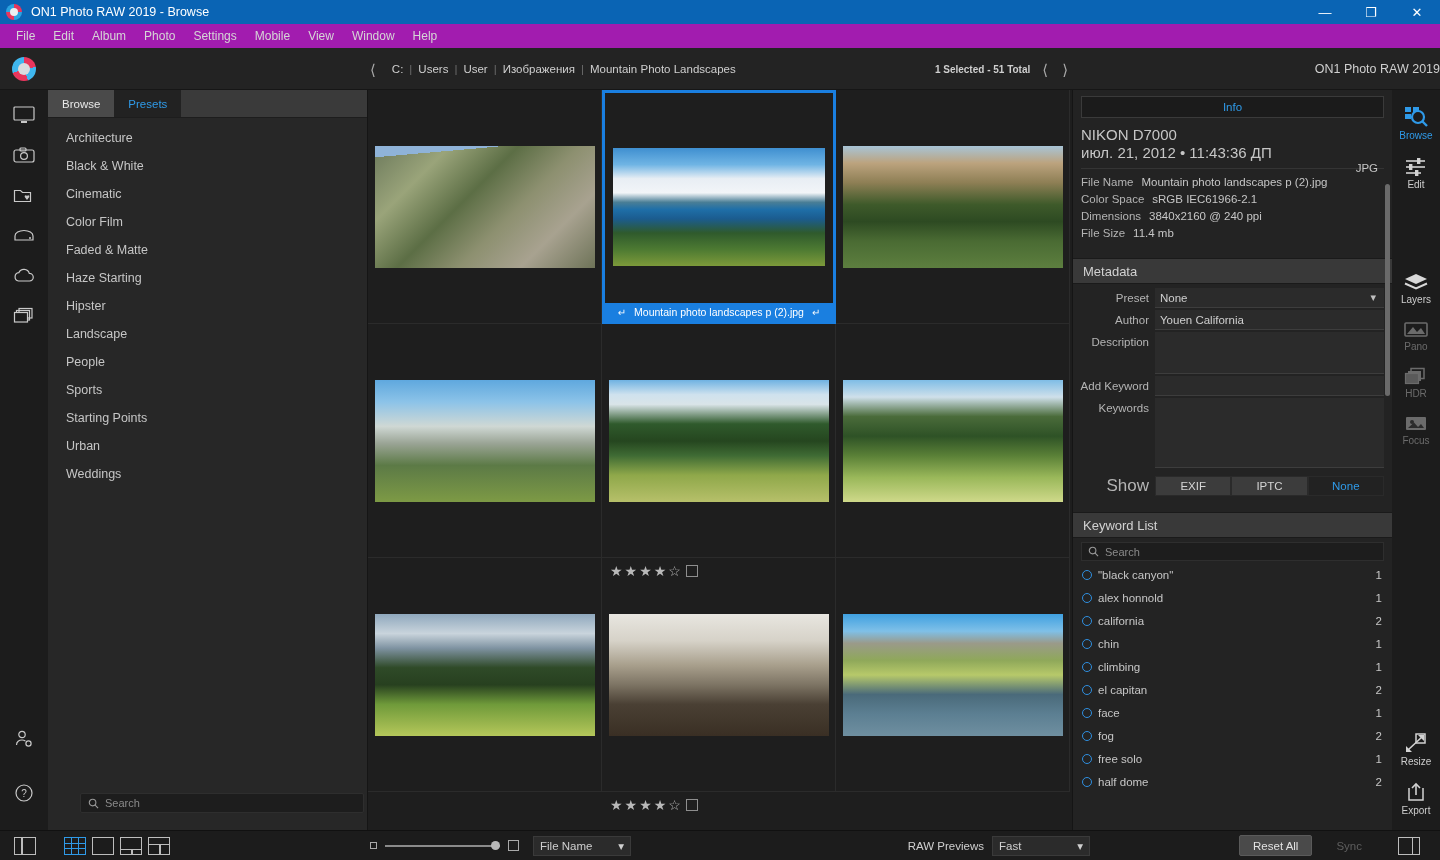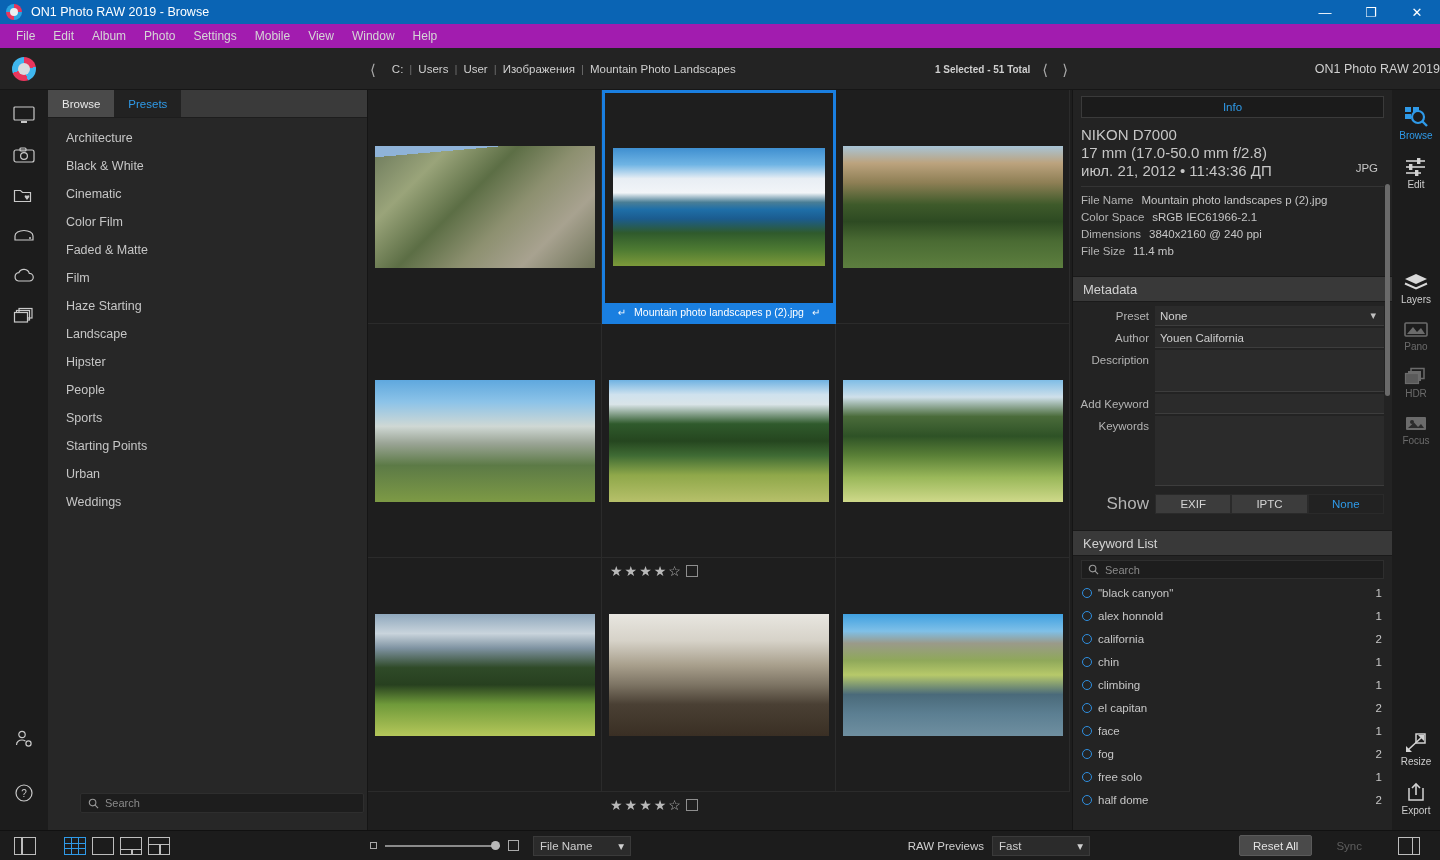--- a/index.html
+++ b/index.html
@@ -378,24 +378,23 @@
     <div class="lp-tabs">
       <div class="lp-tab active">Browse</div>
       <div class="lp-tab link">Presets</div>
     </div>
     <div class="lp-list">
       <div class="lp-row">Architecture</div>
       <div class="lp-row">Black &amp; White</div>
       <div class="lp-row">Cinematic</div>
       <div class="lp-row">Color Film</div>
       <div class="lp-row">Faded &amp; Matte</div>
-      <div class="lp-row">Film</div>
       <div class="lp-row">Haze Starting</div>
+      <div class="lp-row">Hipster</div>
       <div class="lp-row">Landscape</div>
-      <div class="lp-row">Hipster</div>
       <div class="lp-row">People</div>
       <div class="lp-row">Sports</div>
       <div class="lp-row">Starting Points</div>
       <div class="lp-row">Urban</div>
       <div class="lp-row">Weddings</div>
     </div>
     <div class="lp-bottom">
       <div class="lp-search">
         <svg width="11" height="11" viewBox="0 0 12 12">
             <circle cx="5" cy="5" r="3.6" fill="none" stroke="#9a9a9a" stroke-width="1.2"></circle>
@@ -477,21 +476,20 @@
     </div>
   </div>
 
   <div class="rightpanel">
 
     <div class="info-tab">Info</div>
 
     <div class="info-body">
       <div class="info-top">
         <div class="info-line">NIKON D7000</div>
-        <div class="info-line">17 mm (17.0-50.0 mm f/2.8)</div>
         <div class="info-line">июл. 21, 2012 • 11:43:36 ДП</div>
         <div class="jpg-badge">JPG</div>
       </div>
 
 
       <div class="kv-wrap">
         <div class="kv">
           <span class="k">File Name</span>
           <span class="v">Mountain photo landscapes p (2).jpg</span>
         </div>

